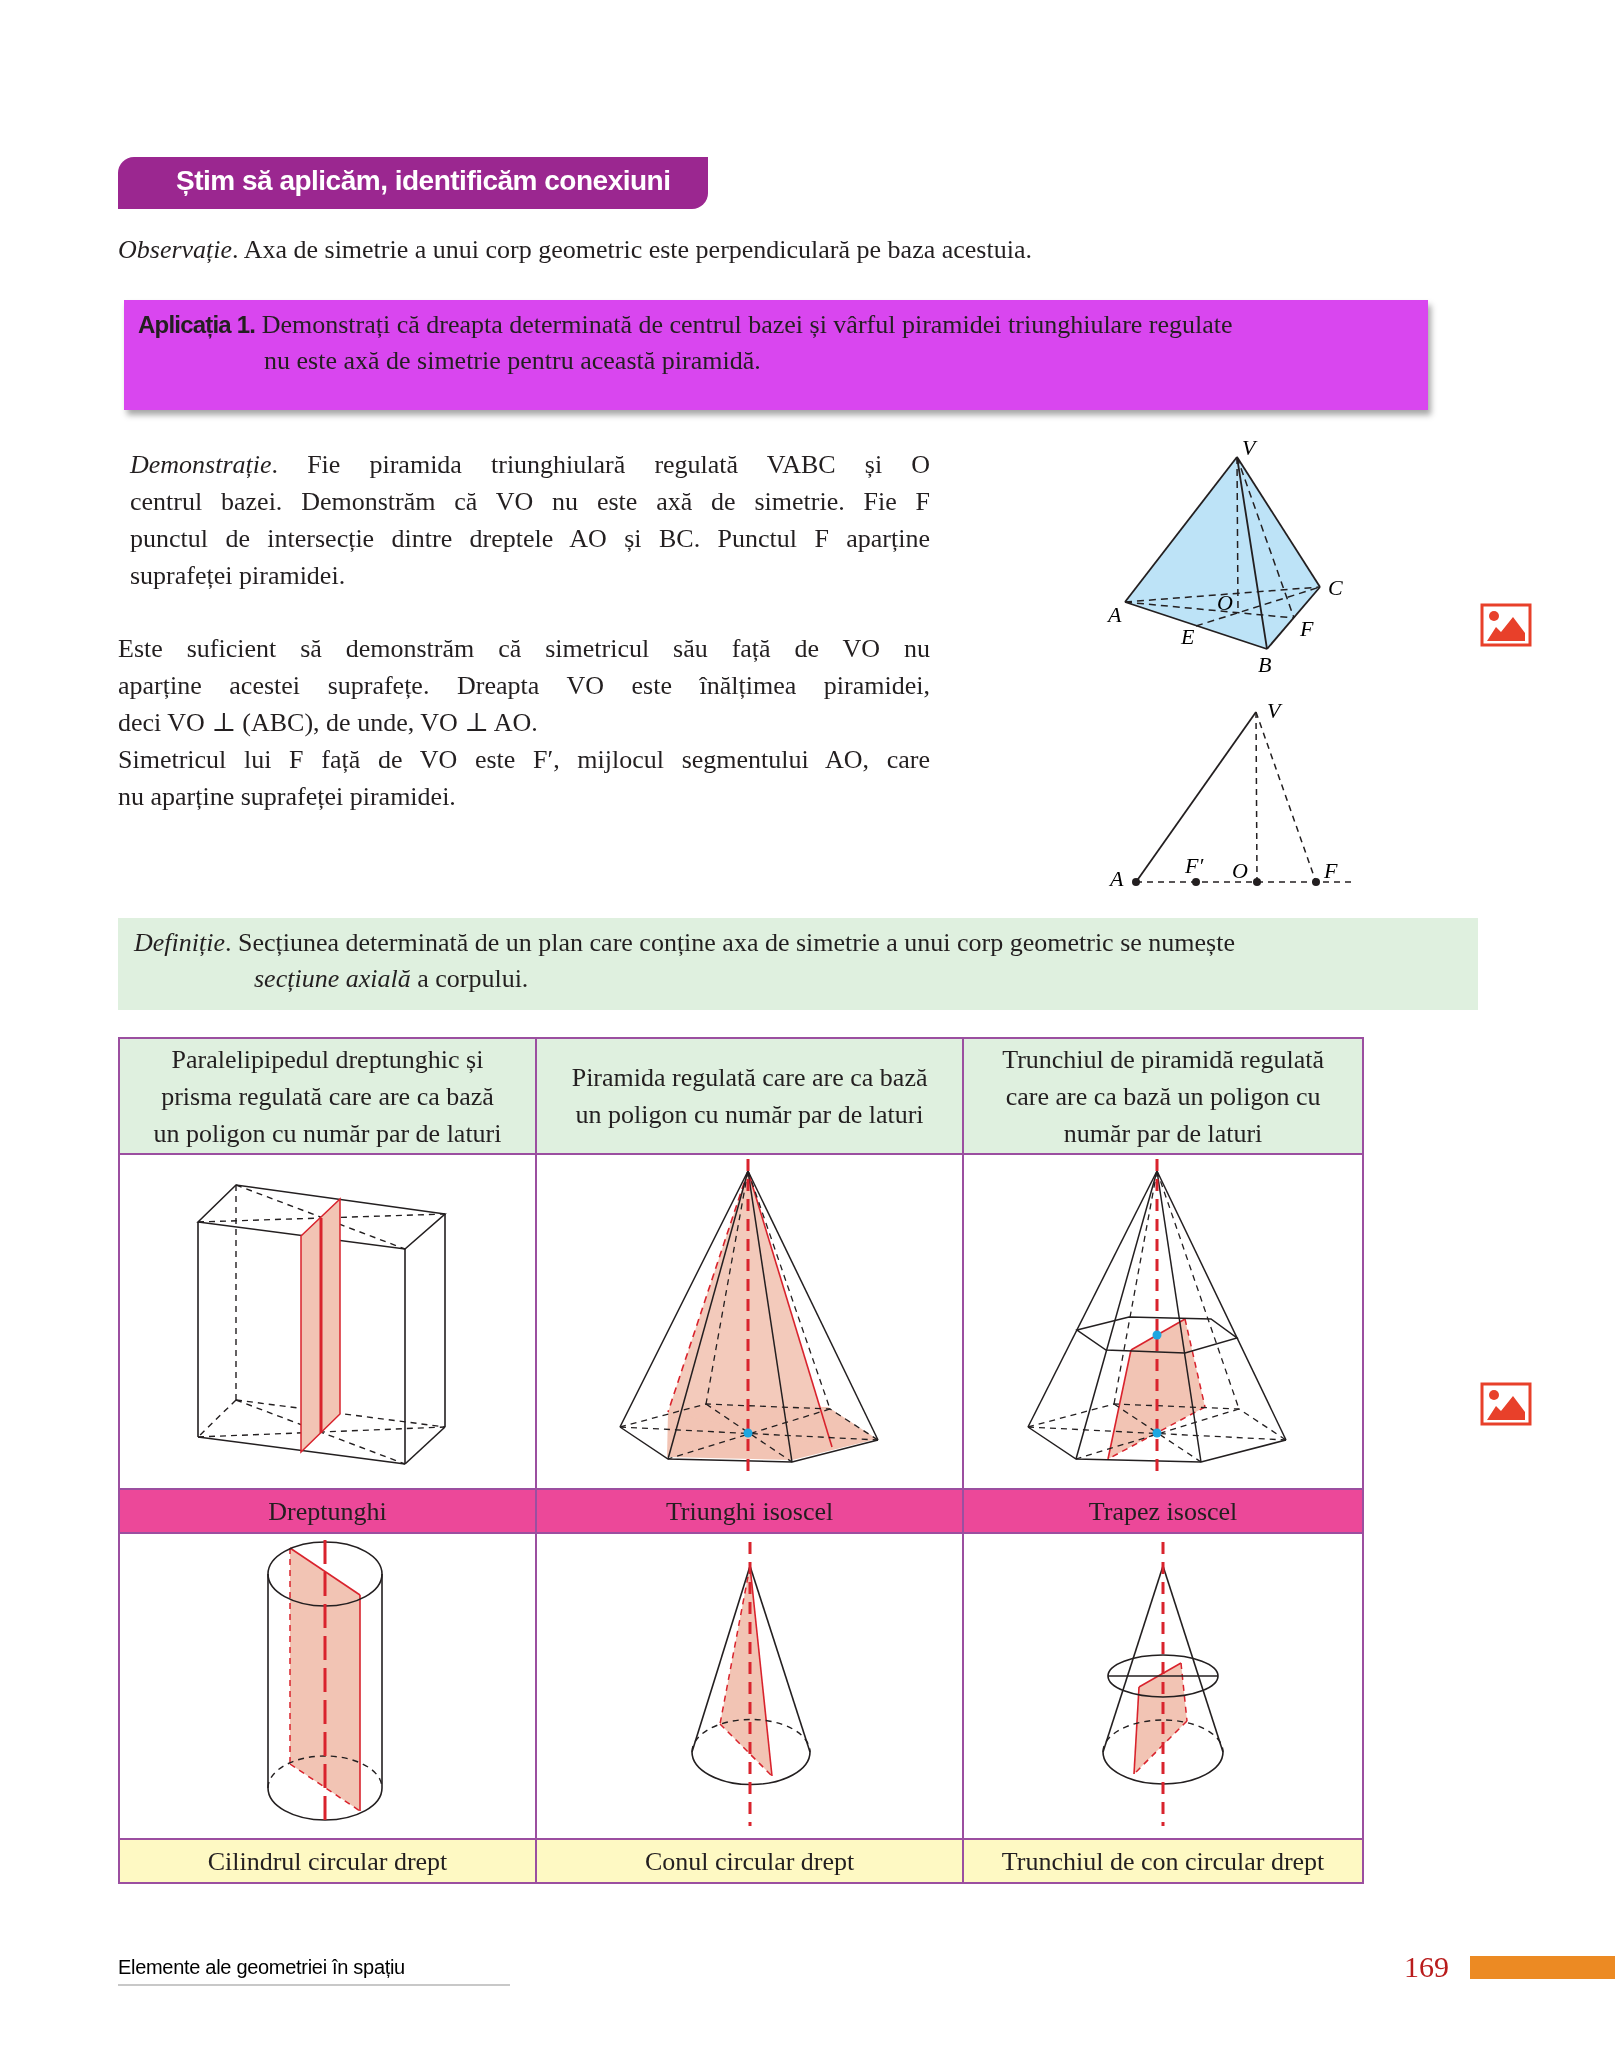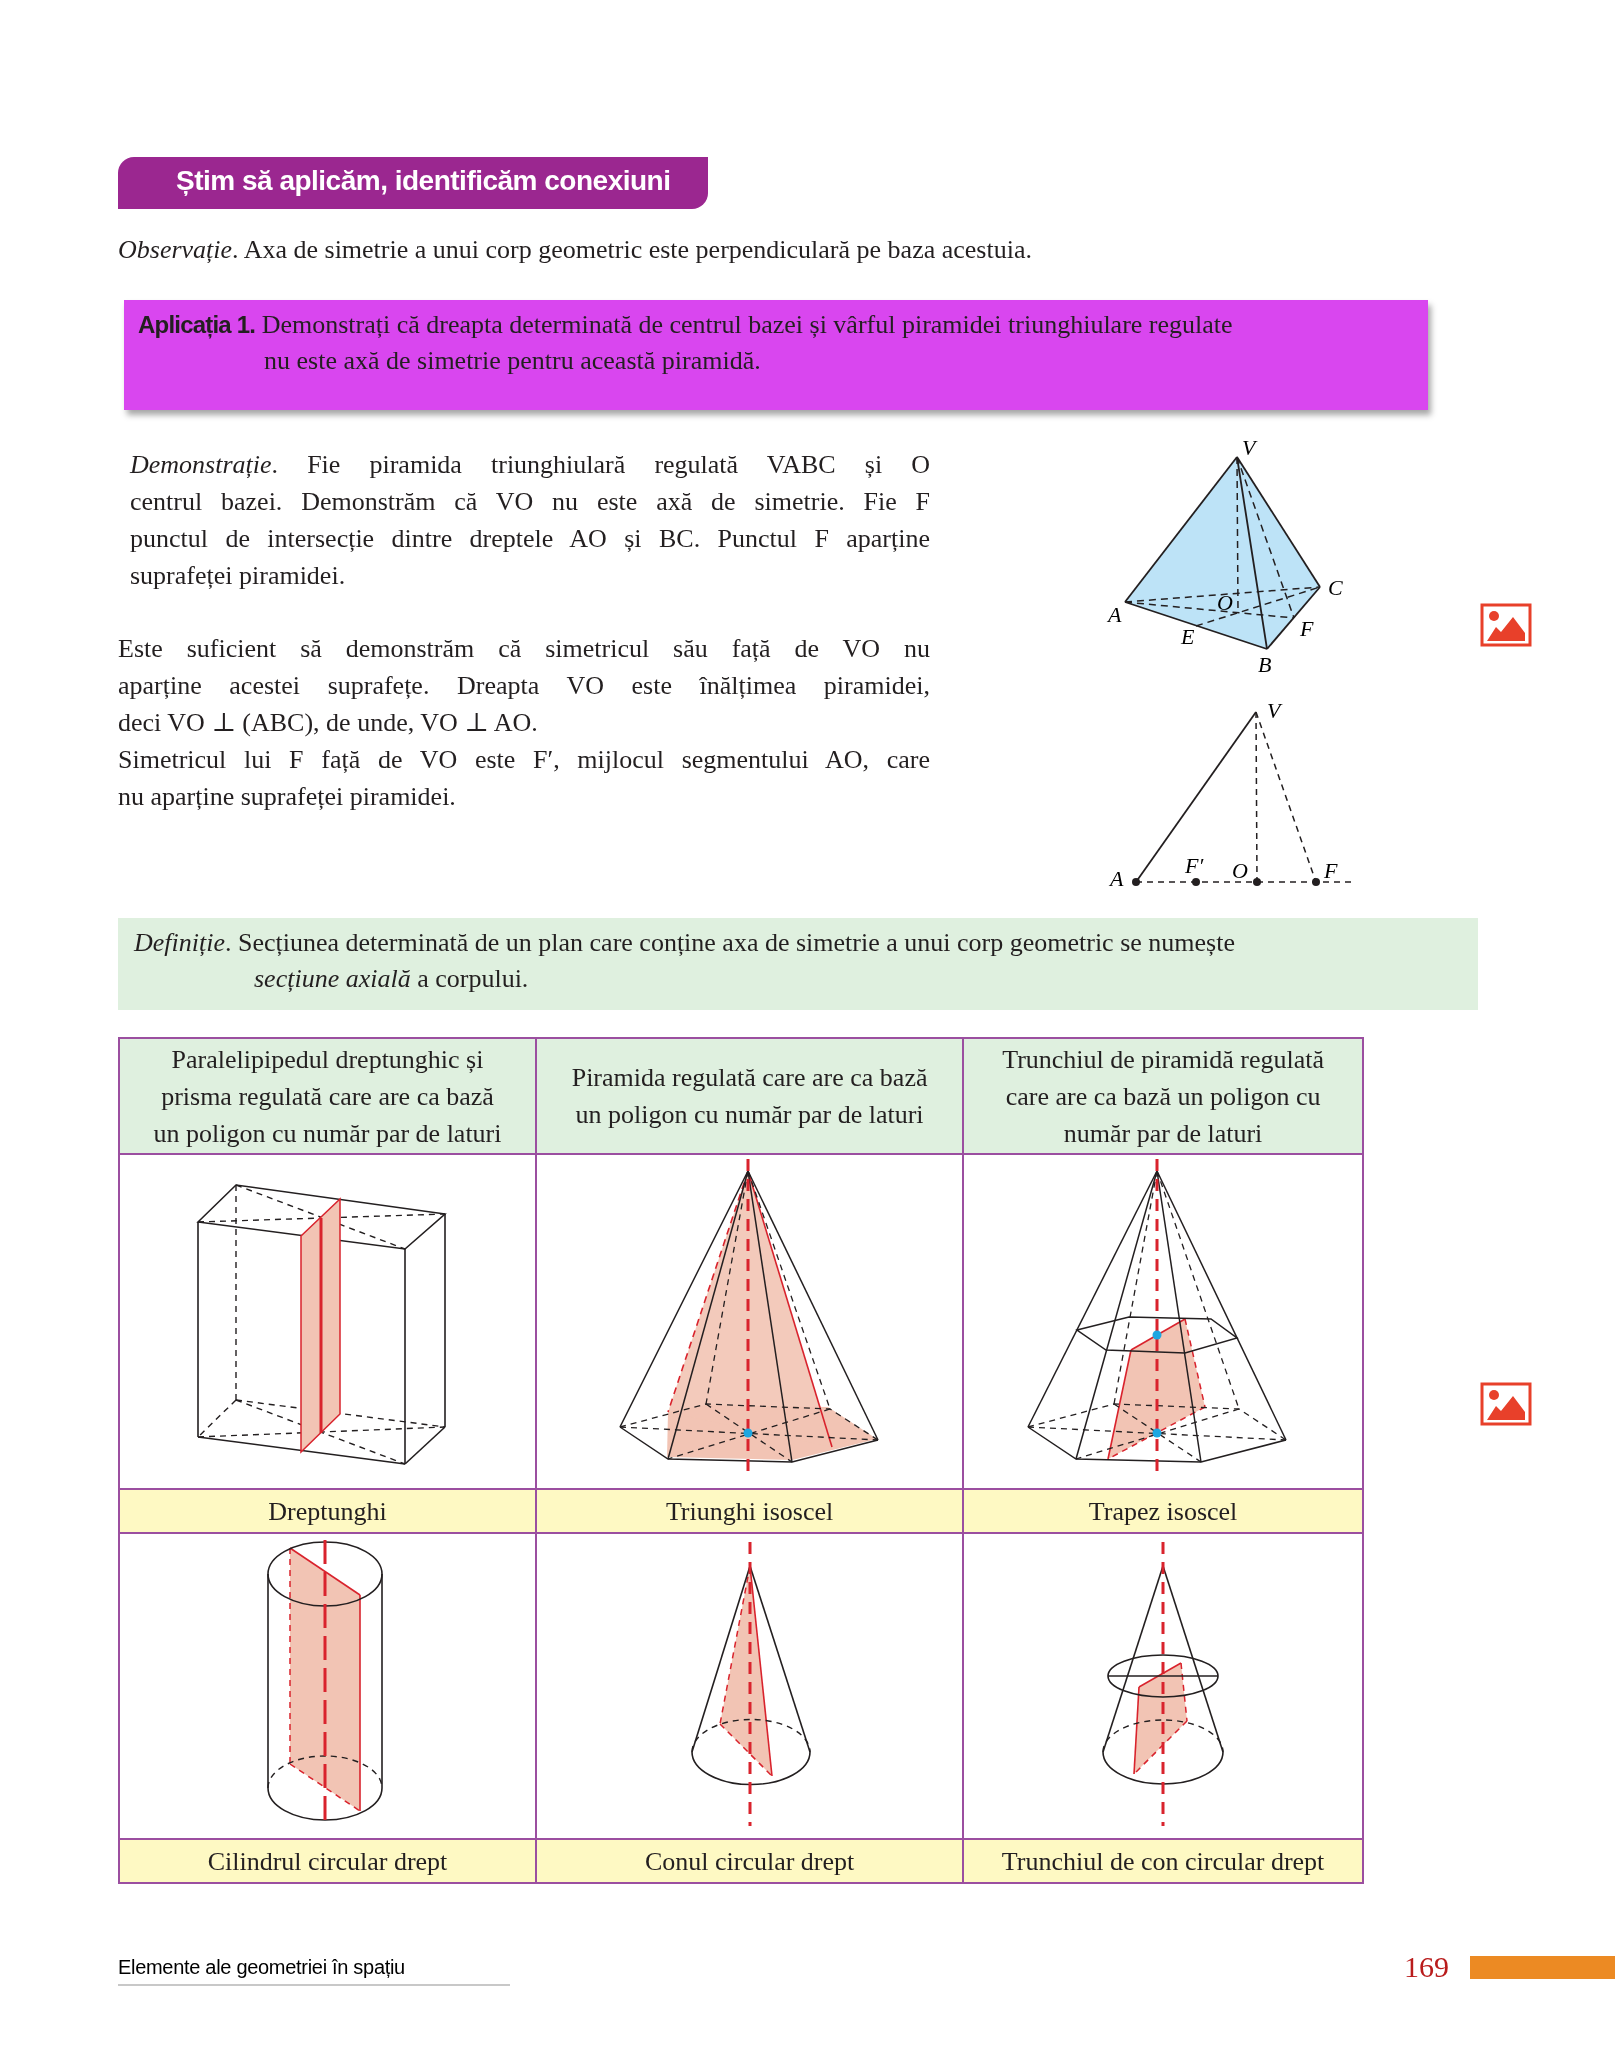--- a/index.html
+++ b/index.html
@@ -25,21 +25,21 @@
   .line { display:block; }
   .justify-line { display:block; text-align:justify; text-align-last:justify; }
   .def-box { left:118px; top:918px; width:1336px; height:92px; background:#dff0df;padding-left:24px; }
   .def-1 { left:16px; top:6px; }
   .def-2 { left:136px; top:42px; }
   table.grid { position:absolute; left:118px; top:1037px; width:1246px; border-collapse:collapse; }
   table.grid td { border:2px solid #9b4fa0; text-align:center; vertical-align:middle;
     font-size:26px; line-height:37px; padding:0; }
   .hdr td { background:#dff0df; height:114px; }
   .pic td { background:#fff; height:333px; }
-  .pink td { background:#fef9c3; height:42px; }
+  .pink td { background:#ec4899; height:42px; }
   .green td { background:#fef9c3; height:42px; }
   .pic2 td { height:304px; }
   .img-icon { width:52px; height:44px; }
   .footer-text { left:118px; top:1956px; font-family:"Liberation Sans","DejaVu Sans",sans-serif;
     font-size:20px; color:#000000; letter-spacing:-0.3px; font-weight:300; }
   .footer-rule { left:118px; top:1984px; width:392px; height:2px; background:#c8c8c8; }
   .page-num { left:1404px; top:1950px; font-size:30px; color:#b91c1c; }
   .orange-bar { left:1470px; top:1956px; width:145px; height:23px; background:#ec8a23; }
   svg text { font-family:"Liberation Serif","DejaVu Serif",serif; font-style:italic; }
 </style>

